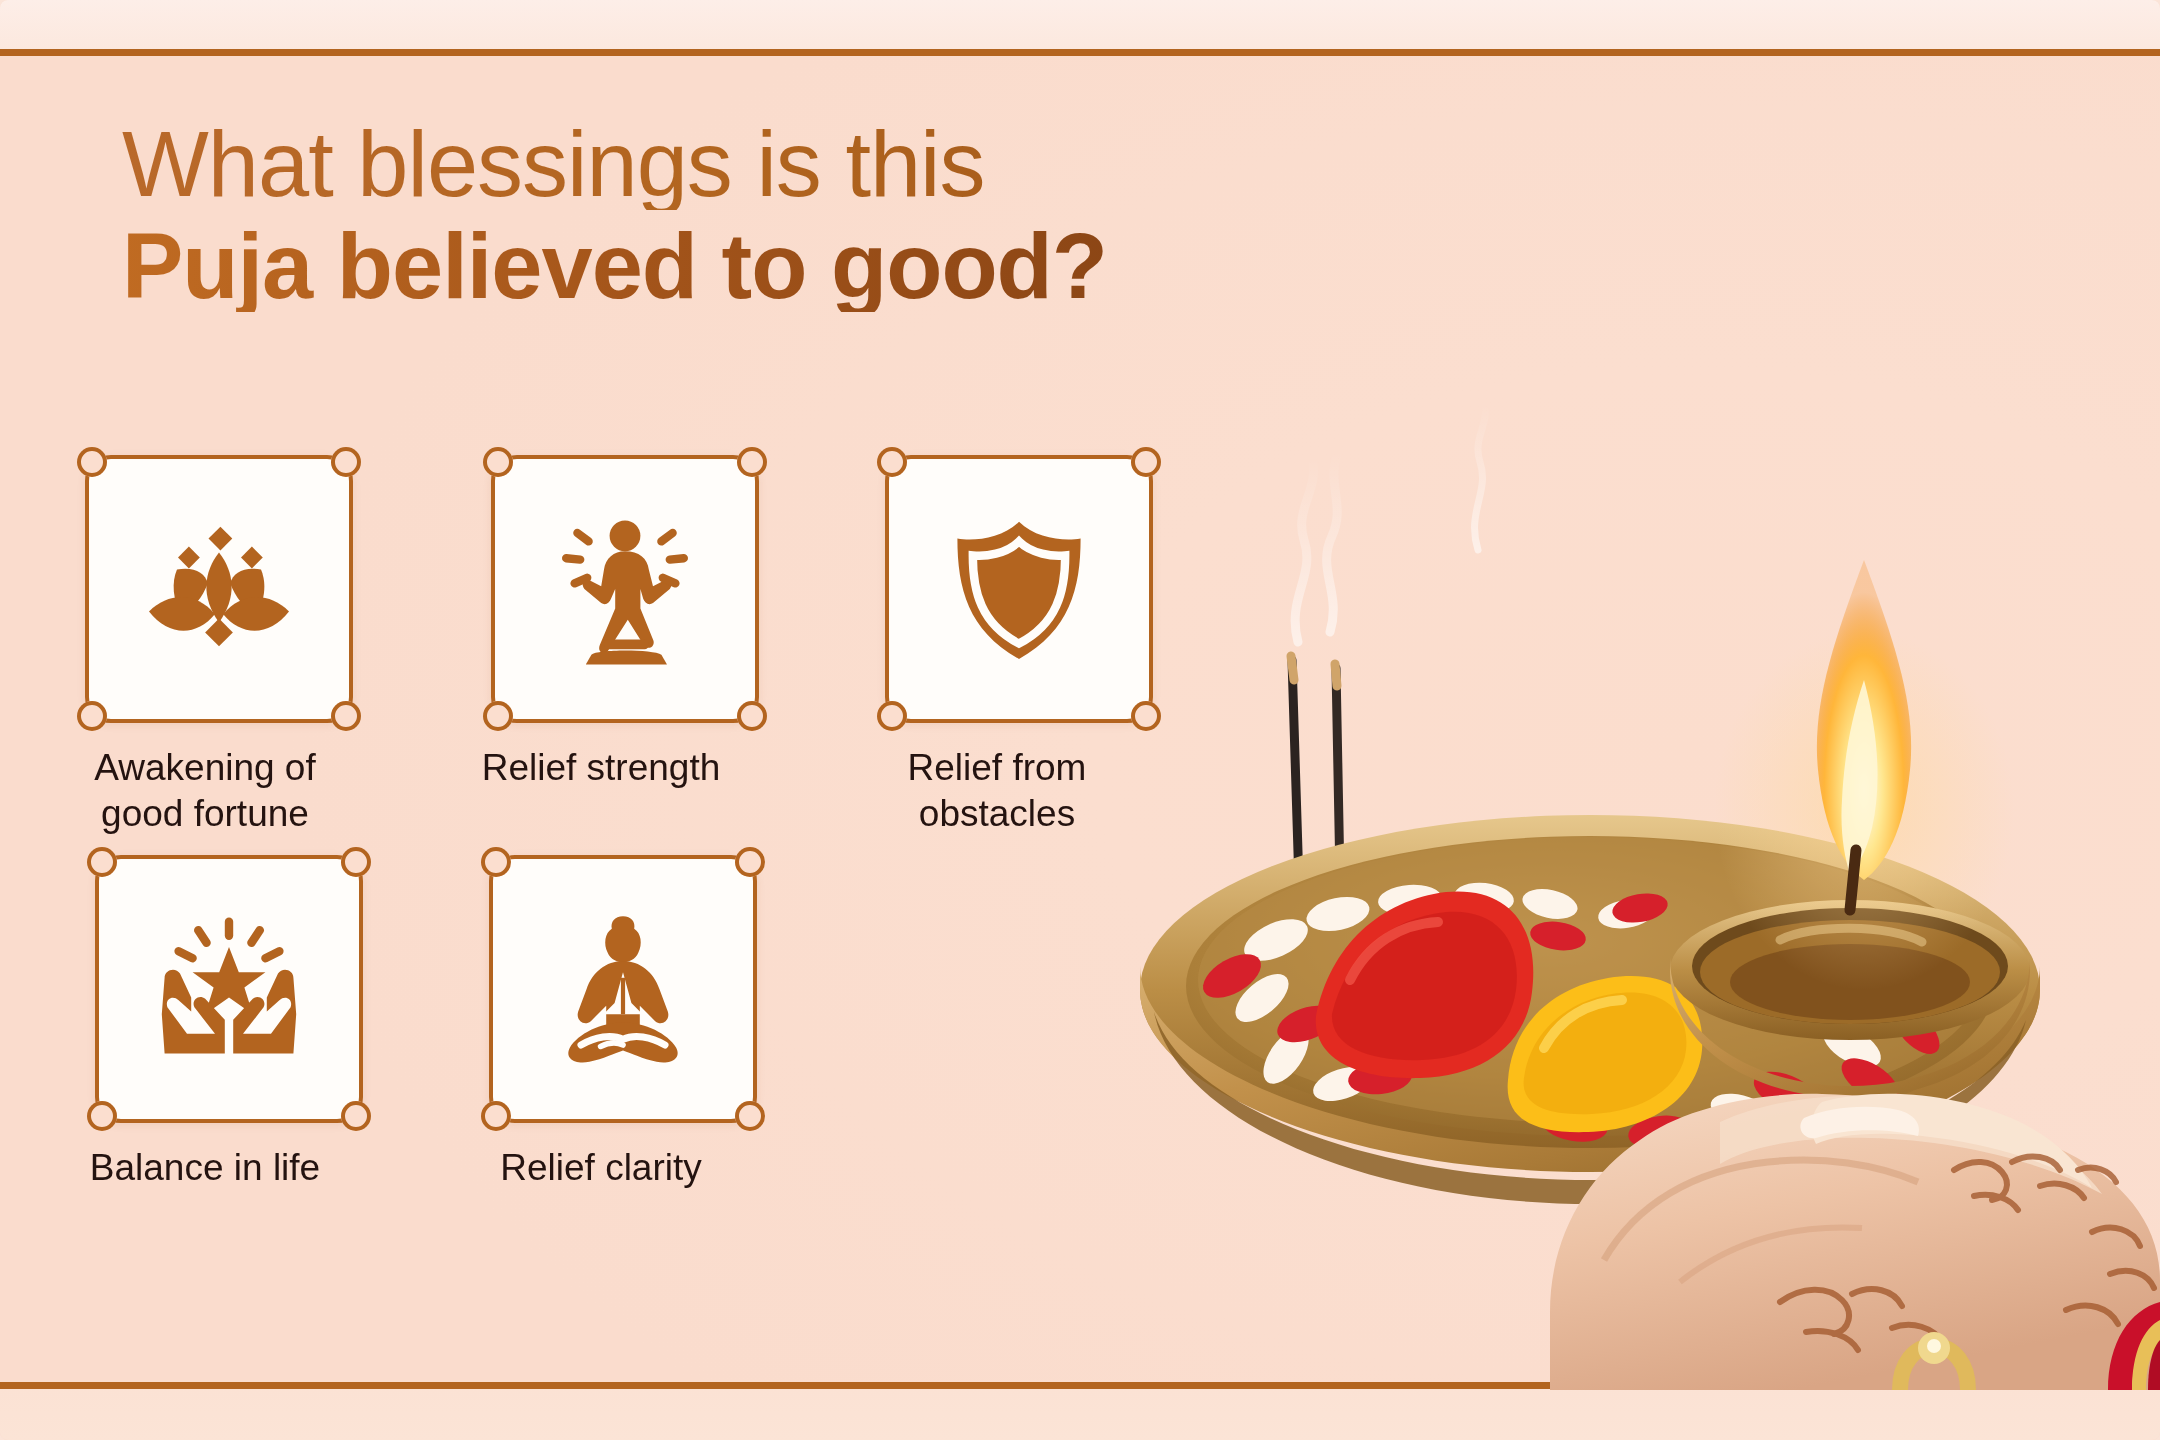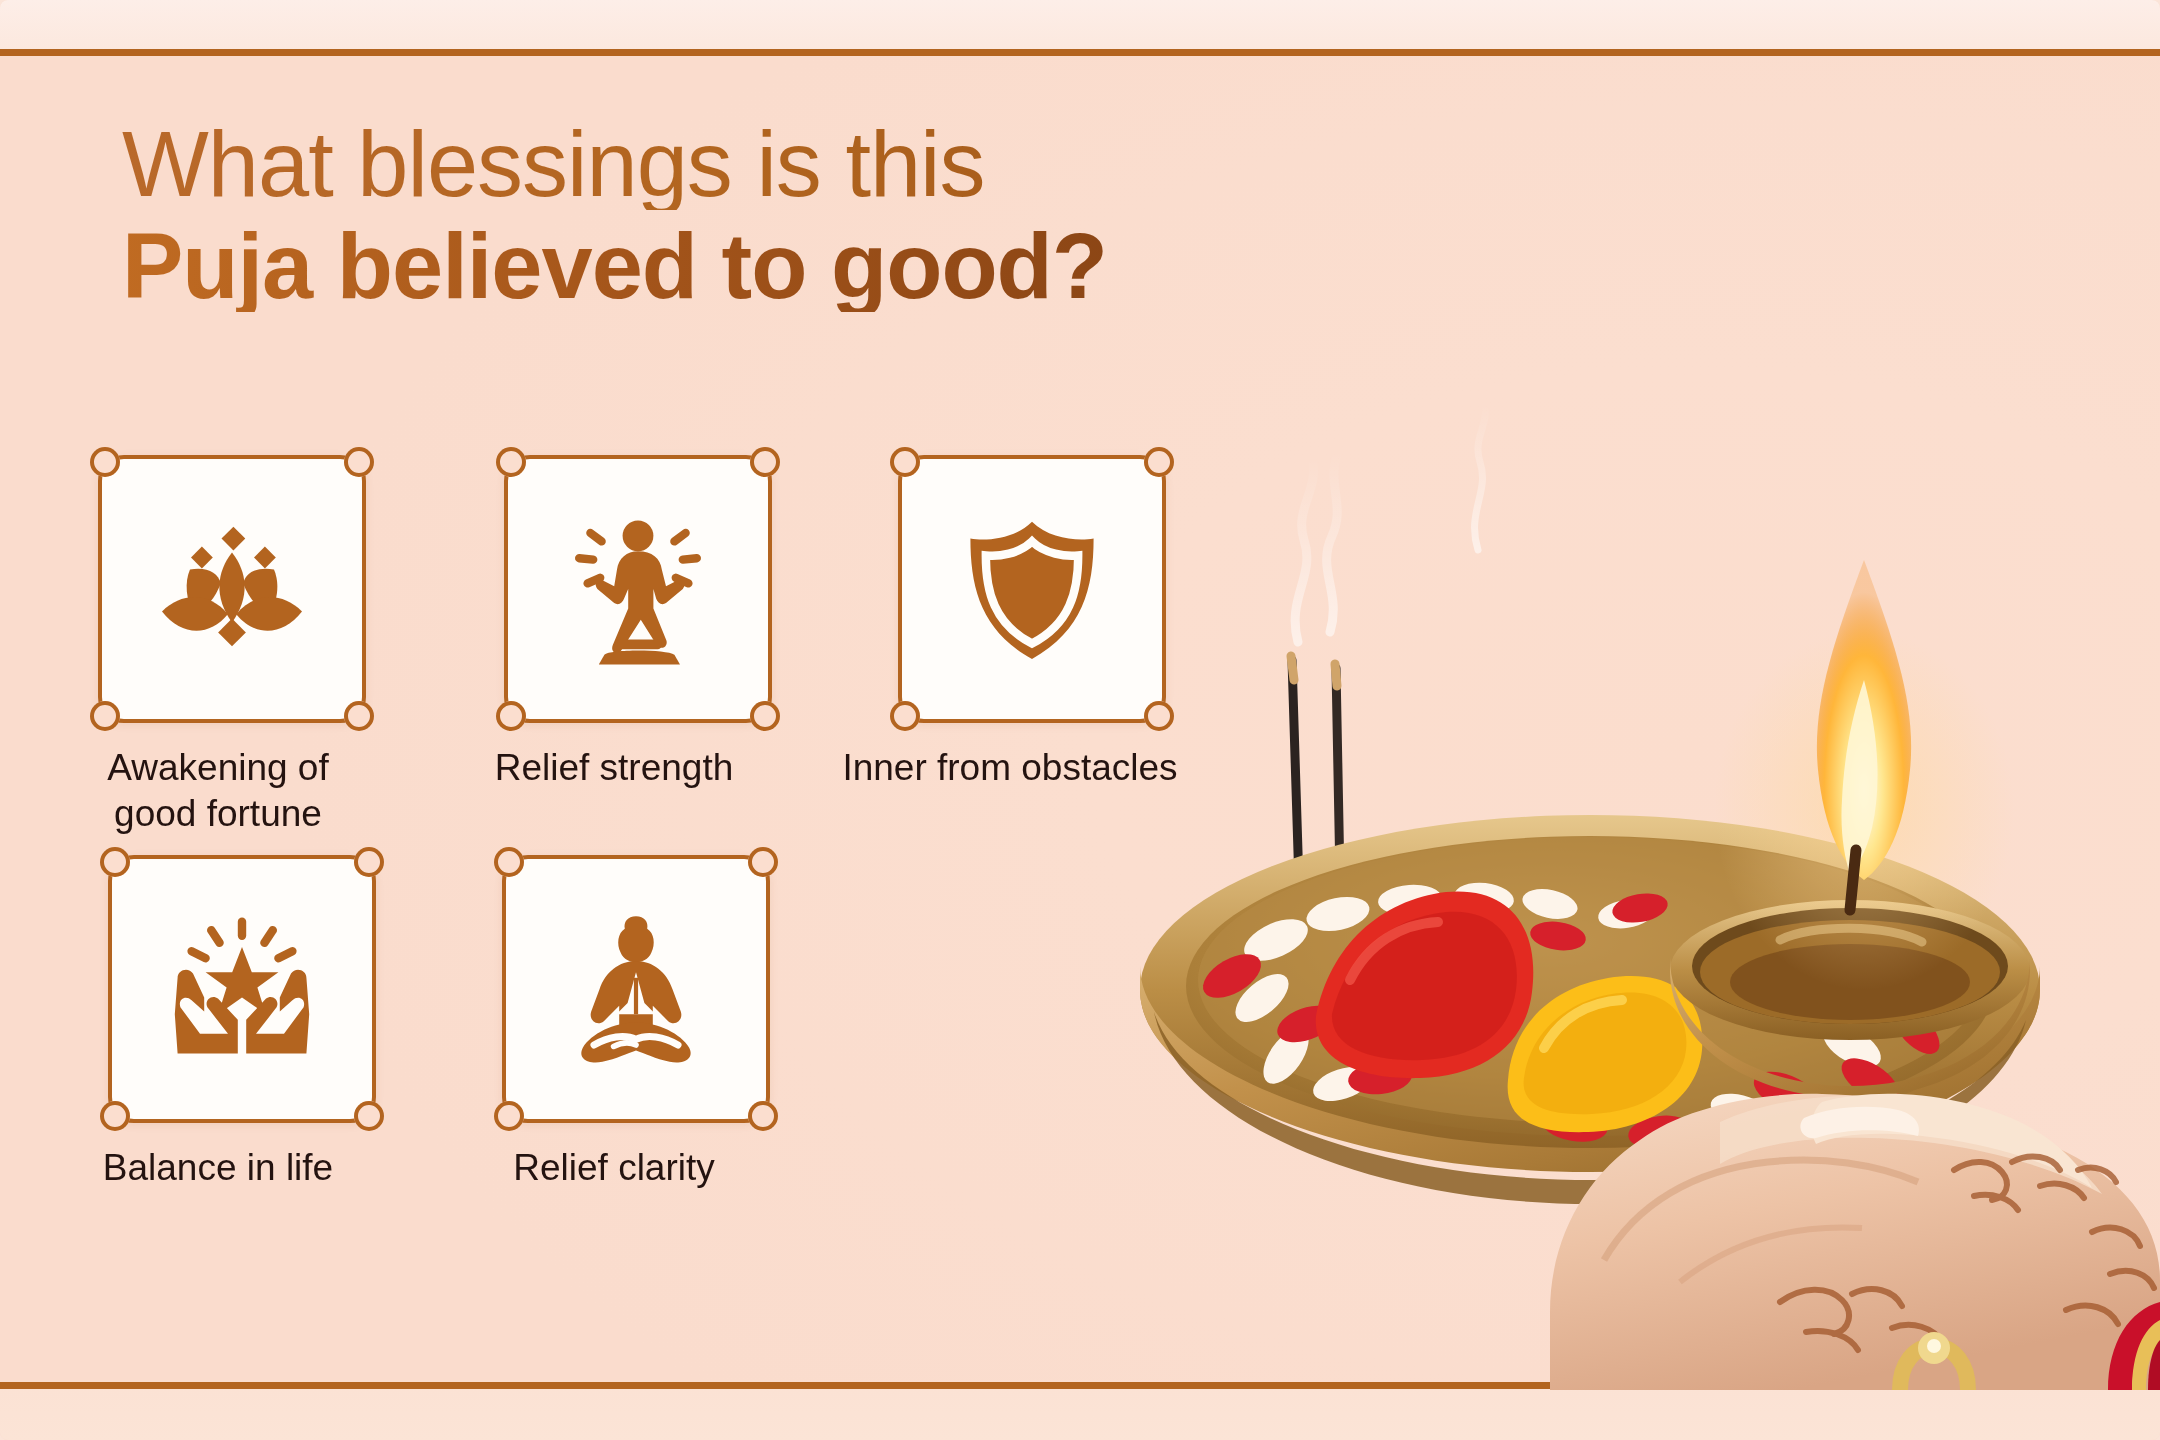--- a/index.html
+++ b/index.html
@@ -34,21 +34,21 @@
   }
   .hl-line2{
     margin-top:10px;
     font-size:92px;line-height:1.0;font-weight:bold;letter-spacing:-1px;
     background:linear-gradient(90deg,#c06b22 0%,#a3541a 40%,#7d3d12 100%);
     -webkit-background-clip:text;background-clip:text;-webkit-text-fill-color:transparent;
     white-space:nowrap;
   }
 
   
-  .grid{position:absolute;left:20px;top:455px;width:1190px;}
+  .grid{position:absolute;left:7px;top:455px;width:1190px;}
   .row{display:flex;}
   .row.r2{margin-top:18px;}
   .cell{width:396px;display:flex;flex-direction:column;align-items:center;}
   .cell .card-wrap{width:396px;display:flex;justify-content:flex-start;padding-left:78px;box-sizing:border-box;}
   .cell.c2 .card-wrap{padding-left:88px;}
   .cell.c3 .card-wrap{padding-left:86px;}
 
   
   .card{
     position:relative;width:260px;height:260px;
@@ -159,21 +159,21 @@
             <span class="nc tl"></span>
             <span class="nc tr"></span>
             <span class="nc bl"></span>
             <span class="nc br"></span>
             <svg viewBox="0 0 120 120">
               <path d="M60 12 C 72 24 92 26 104 24 C 104 60 96 90 60 110 C 24 90 16 60 16 24 C 28 26 48 24 60 12 Z" fill="#b3641f"></path>
               <path d="M60 26 C 69 35 84 37 93 36 C 93 62 87 85 60 99 C 33 85 27 62 27 36 C 36 37 51 35 60 26 Z" fill="none" stroke="#fffdfa" stroke-width="6"></path>
             </svg>
           </div>
         </div>
-        <div class="caption">Inner from obstacles</div>
+        <div class="caption">Relief from obstacles</div>
       </div>
 
     </div>
 
     <div class="row r2">
 
 
       <div class="cell c2">
         <div class="card-wrap">
           <div class="card">

